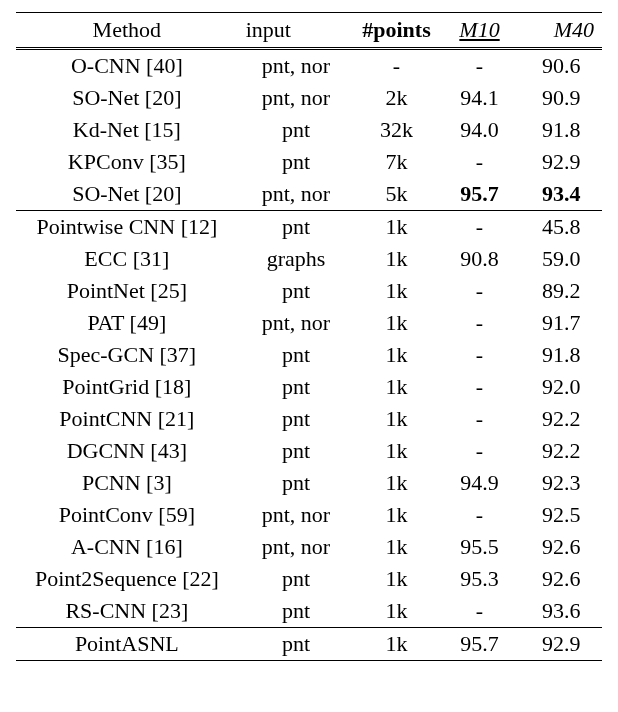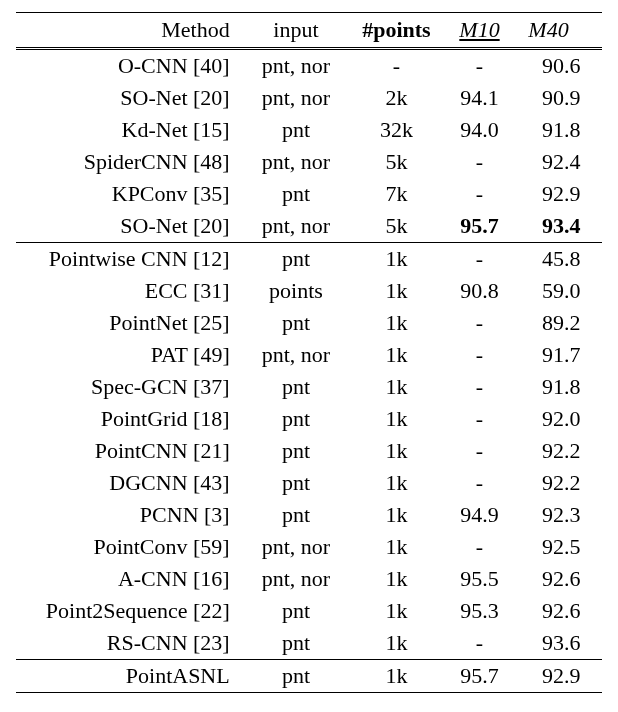--- a/index.html
+++ b/index.html
@@ -22,54 +22,53 @@
       font-weight: normal;
       text-align: left;
       padding: 4px 8px;
       border-bottom: 1px solid #000;
       border-top: 1px solid #000;
     }
     th.italic {
       font-style: italic;
     }
     th:first-child {
+      text-align: center;
+      font-family: Liberation Serif, serif;
+    }
+    th:nth-child(2) {
+    }
+    th:nth-child(3) {
+      text-align: center;
+    }
+    th:nth-child(4) {
+      text-align: center;
+      text-decoration: underline;
+    }
+    th:nth-child(5) {
       text-align: right;
-      font-family: Liberation Serif, serif;
-    }
-    th:nth-child(2) {
-      text-align: center;
-    }
-    th:nth-child(3) {
-      text-align: center;
-    }
-    th:nth-child(4) {
-      text-align: center;
-      text-decoration: underline;
-    }
-    th:nth-child(5) {
-      text-align: left;
       margin-top: 44px;
     }
     thead tr {
       position: relative;
     }
     thead::after {
       content: '';
       display: block;
       height: 0;
     }
     .double-border {
       border-bottom: 3px double #000;
     }
     td {
       padding: 3px 8px;
       text-align: center;
     }
     td:first-child {
-      text-align: right;
+      text-align: center;
     }
     tr.section-end td {
       border-bottom: 1px solid #000;
     }
     tbody tr:last-child td {
       border-bottom: 1px solid #000;
     }
     .bold {
       font-weight: bold;
     }
@@ -108,27 +107,20 @@
         <td>90.9</td>
       </tr>
       <tr>
         <td>Kd-Net [15]</td>
         <td>pnt</td>
         <td>32k</td>
         <td>94.0</td>
         <td>91.8</td>
       </tr>
       <tr>
-        <td>SpiderCNN [48]</td>
-        <td>pnt, nor</td>
-        <td>5k</td>
-        <td>-</td>
-        <td>92.4</td>
-      </tr>
-      <tr>
         <td>KPConv [35]</td>
         <td>pnt</td>
         <td>7k</td>
         <td>-</td>
         <td>92.9</td>
       </tr>
       <tr class="section-end">
         <td>SO-Net [20]</td>
         <td>pnt, nor</td>
         <td>5k</td>
@@ -137,21 +129,21 @@
       </tr>
       <tr>
         <td>Pointwise CNN [12]</td>
         <td>pnt</td>
         <td>1k</td>
         <td>-</td>
         <td>45.8</td>
       </tr>
       <tr>
         <td>ECC [31]</td>
-        <td>points</td>
+        <td>graphs</td>
         <td>1k</td>
         <td>90.8</td>
         <td>59.0</td>
       </tr>
       <tr>
         <td>PointNet [25]</td>
         <td>pnt</td>
         <td>1k</td>
         <td>-</td>
         <td>89.2</td>

